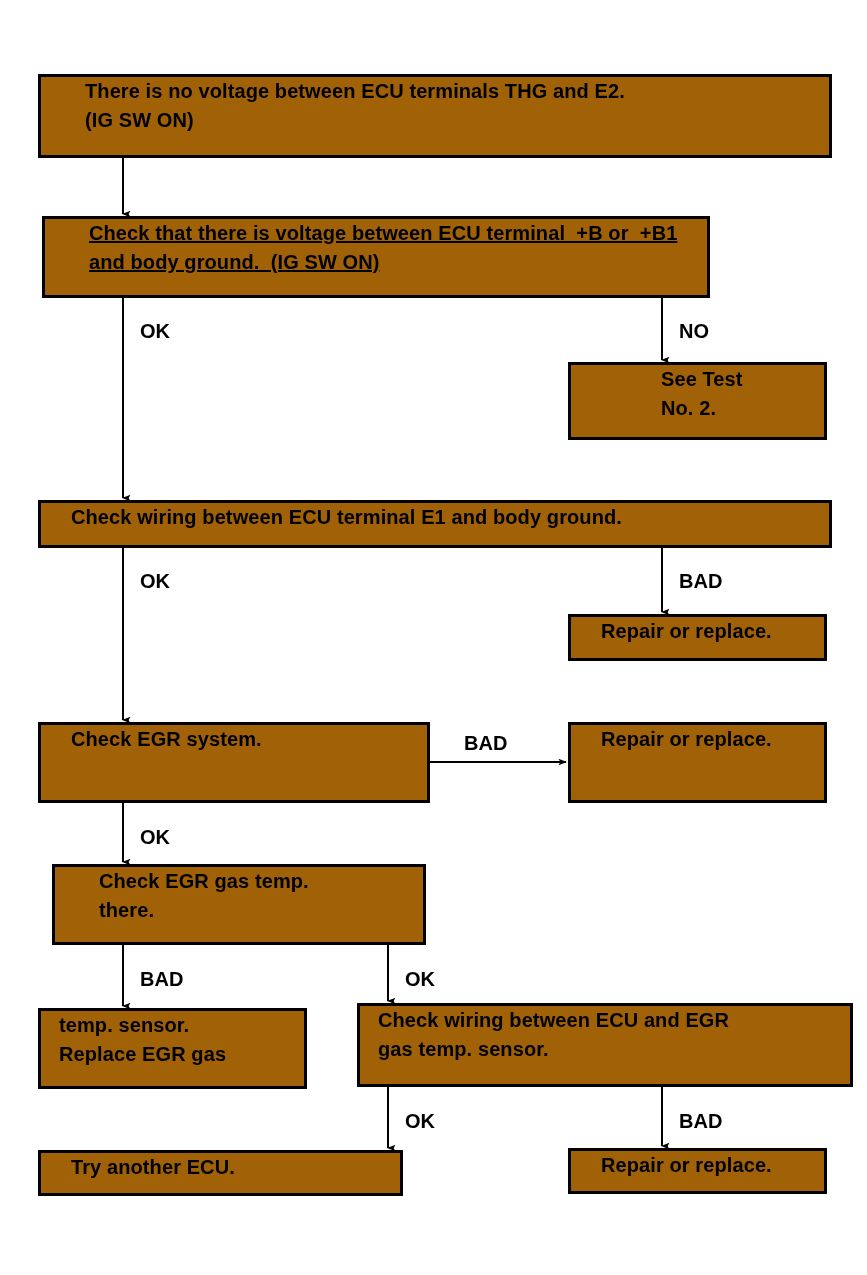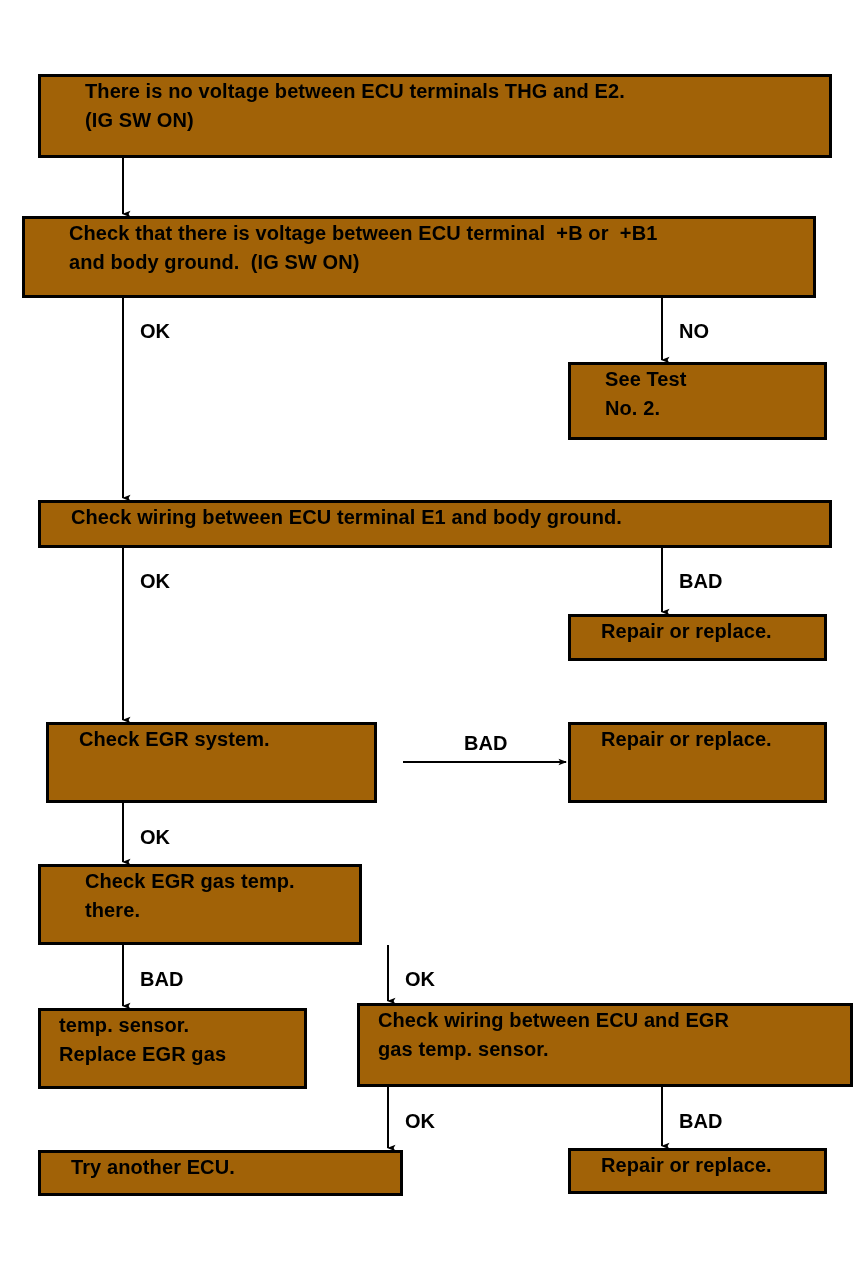--- a/index.html
+++ b/index.html
@@ -35,21 +35,21 @@
     font-size: 20px;
     font-weight: bold;
     color: #000000;
     line-height: 1.45;
     white-space: pre;
     letter-spacing: 0.1px;
   }
   .pad-lg { padding-left: 44px; }
   .pad-md { padding-left: 18px; }
   .pad-sm { padding-left: 30px; }
-  .pad-xl { padding-left: 34px; }
+  .pad-xl { padding-left: 90px; }
   .edge-label {
     position: absolute;
     font-family: "Liberation Sans", sans-serif;
     font-size: 20px;
     font-weight: bold;
     color: #000000;
     white-space: pre;
     line-height: 1;
   }
 </style>
@@ -80,41 +80,41 @@
         <path d="M 388 1087 L 388 1148" stroke="#000000" stroke-width="2" fill="none" marker-end="url(#arrowhead-down)"></path>
         <path d="M 662 1087 L 662 1146" stroke="#000000" stroke-width="2" fill="none" marker-end="url(#arrowhead-down)"></path>
       </g>
   </svg>
 
   <div id="nodes-layer">
       <div class="node-box" style="left: 38px; top: 74px; width: 794px; height: 84px;">
         <div class="node-line pad-lg">There is no voltage between ECU terminals THG and E2.</div>
         <div class="node-line pad-lg">(IG SW ON)</div>
       </div>
-      <div class="node-box" style="left: 22px; top: 216px; width: 794px; height: 82px;">
+      <div class="node-box" style="left: 42px; top: 216px; width: 668px; height: 82px; text-decoration: underline;">
         <div class="node-line pad-lg">Check that there is voltage between ECU terminal  +B or  +B1</div>
         <div class="node-line pad-lg">and body ground.  (IG SW ON)</div>
       </div>
       <div class="node-box" style="left: 568px; top: 362px; width: 259px; height: 78px;">
         <div class="node-line pad-xl">See Test</div>
         <div class="node-line pad-xl">No. 2.</div>
       </div>
       <div class="node-box" style="left: 38px; top: 500px; width: 794px; height: 48px;">
         <div class="node-line pad-sm">Check wiring between ECU terminal E1 and body ground.</div>
       </div>
       <div class="node-box" style="left: 568px; top: 614px; width: 259px; height: 47px;">
         <div class="node-line pad-sm">Repair or replace.</div>
       </div>
-      <div class="node-box" style="left: 46px; top: 722px; width: 331px; height: 81px;">
+      <div class="node-box" style="left: 38px; top: 722px; width: 392px; height: 81px;">
         <div class="node-line pad-sm">Check EGR system.</div>
       </div>
       <div class="node-box" style="left: 568px; top: 722px; width: 259px; height: 81px;">
         <div class="node-line pad-sm">Repair or replace.</div>
       </div>
-      <div class="node-box" style="left: 38px; top: 864px; width: 324px; height: 81px;">
+      <div class="node-box" style="left: 52px; top: 864px; width: 374px; height: 81px;">
         <div class="node-line pad-lg">Check EGR gas temp.</div>
         <div class="node-line pad-lg">there.</div>
       </div>
       <div class="node-box" style="left: 38px; top: 1008px; width: 269px; height: 81px;">
         <div class="node-line pad-md">temp. sensor.</div>
         <div class="node-line pad-md">Replace EGR gas</div>
       </div>
       <div class="node-box" style="left: 357px; top: 1003px; width: 496px; height: 84px;">
         <div class="node-line pad-md">Check wiring between ECU and EGR</div>
         <div class="node-line pad-md">gas temp. sensor.</div>

